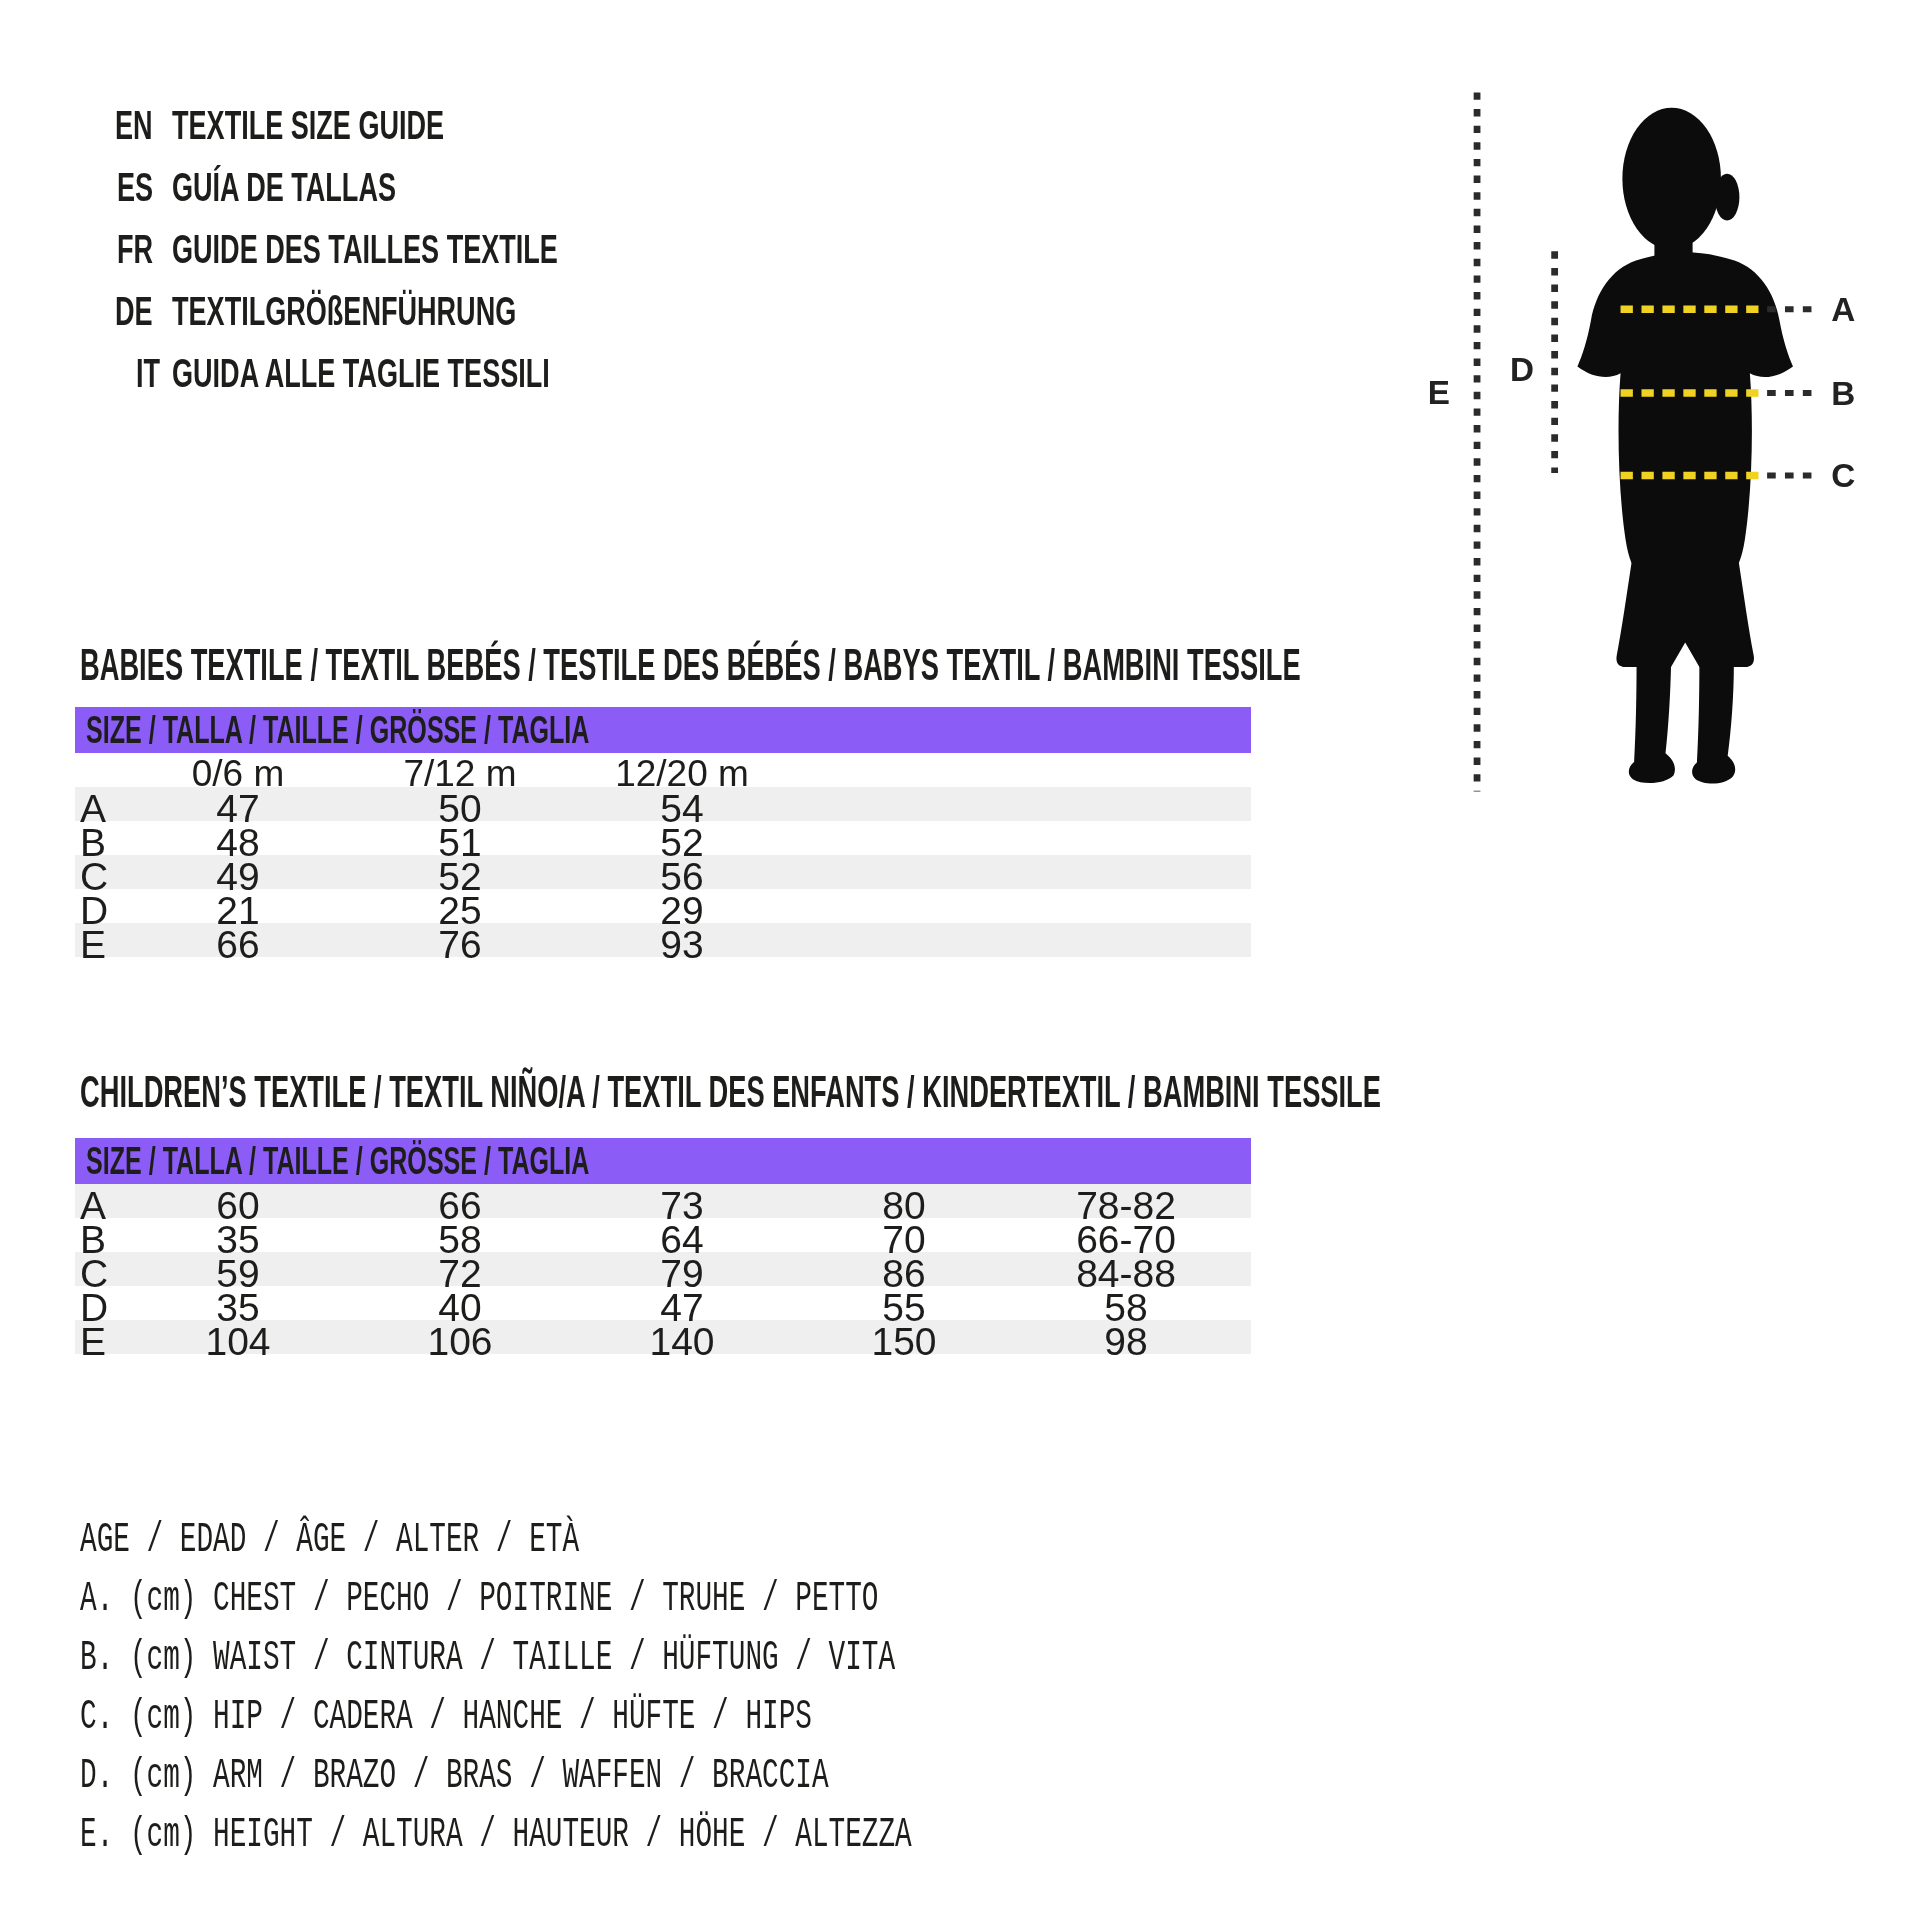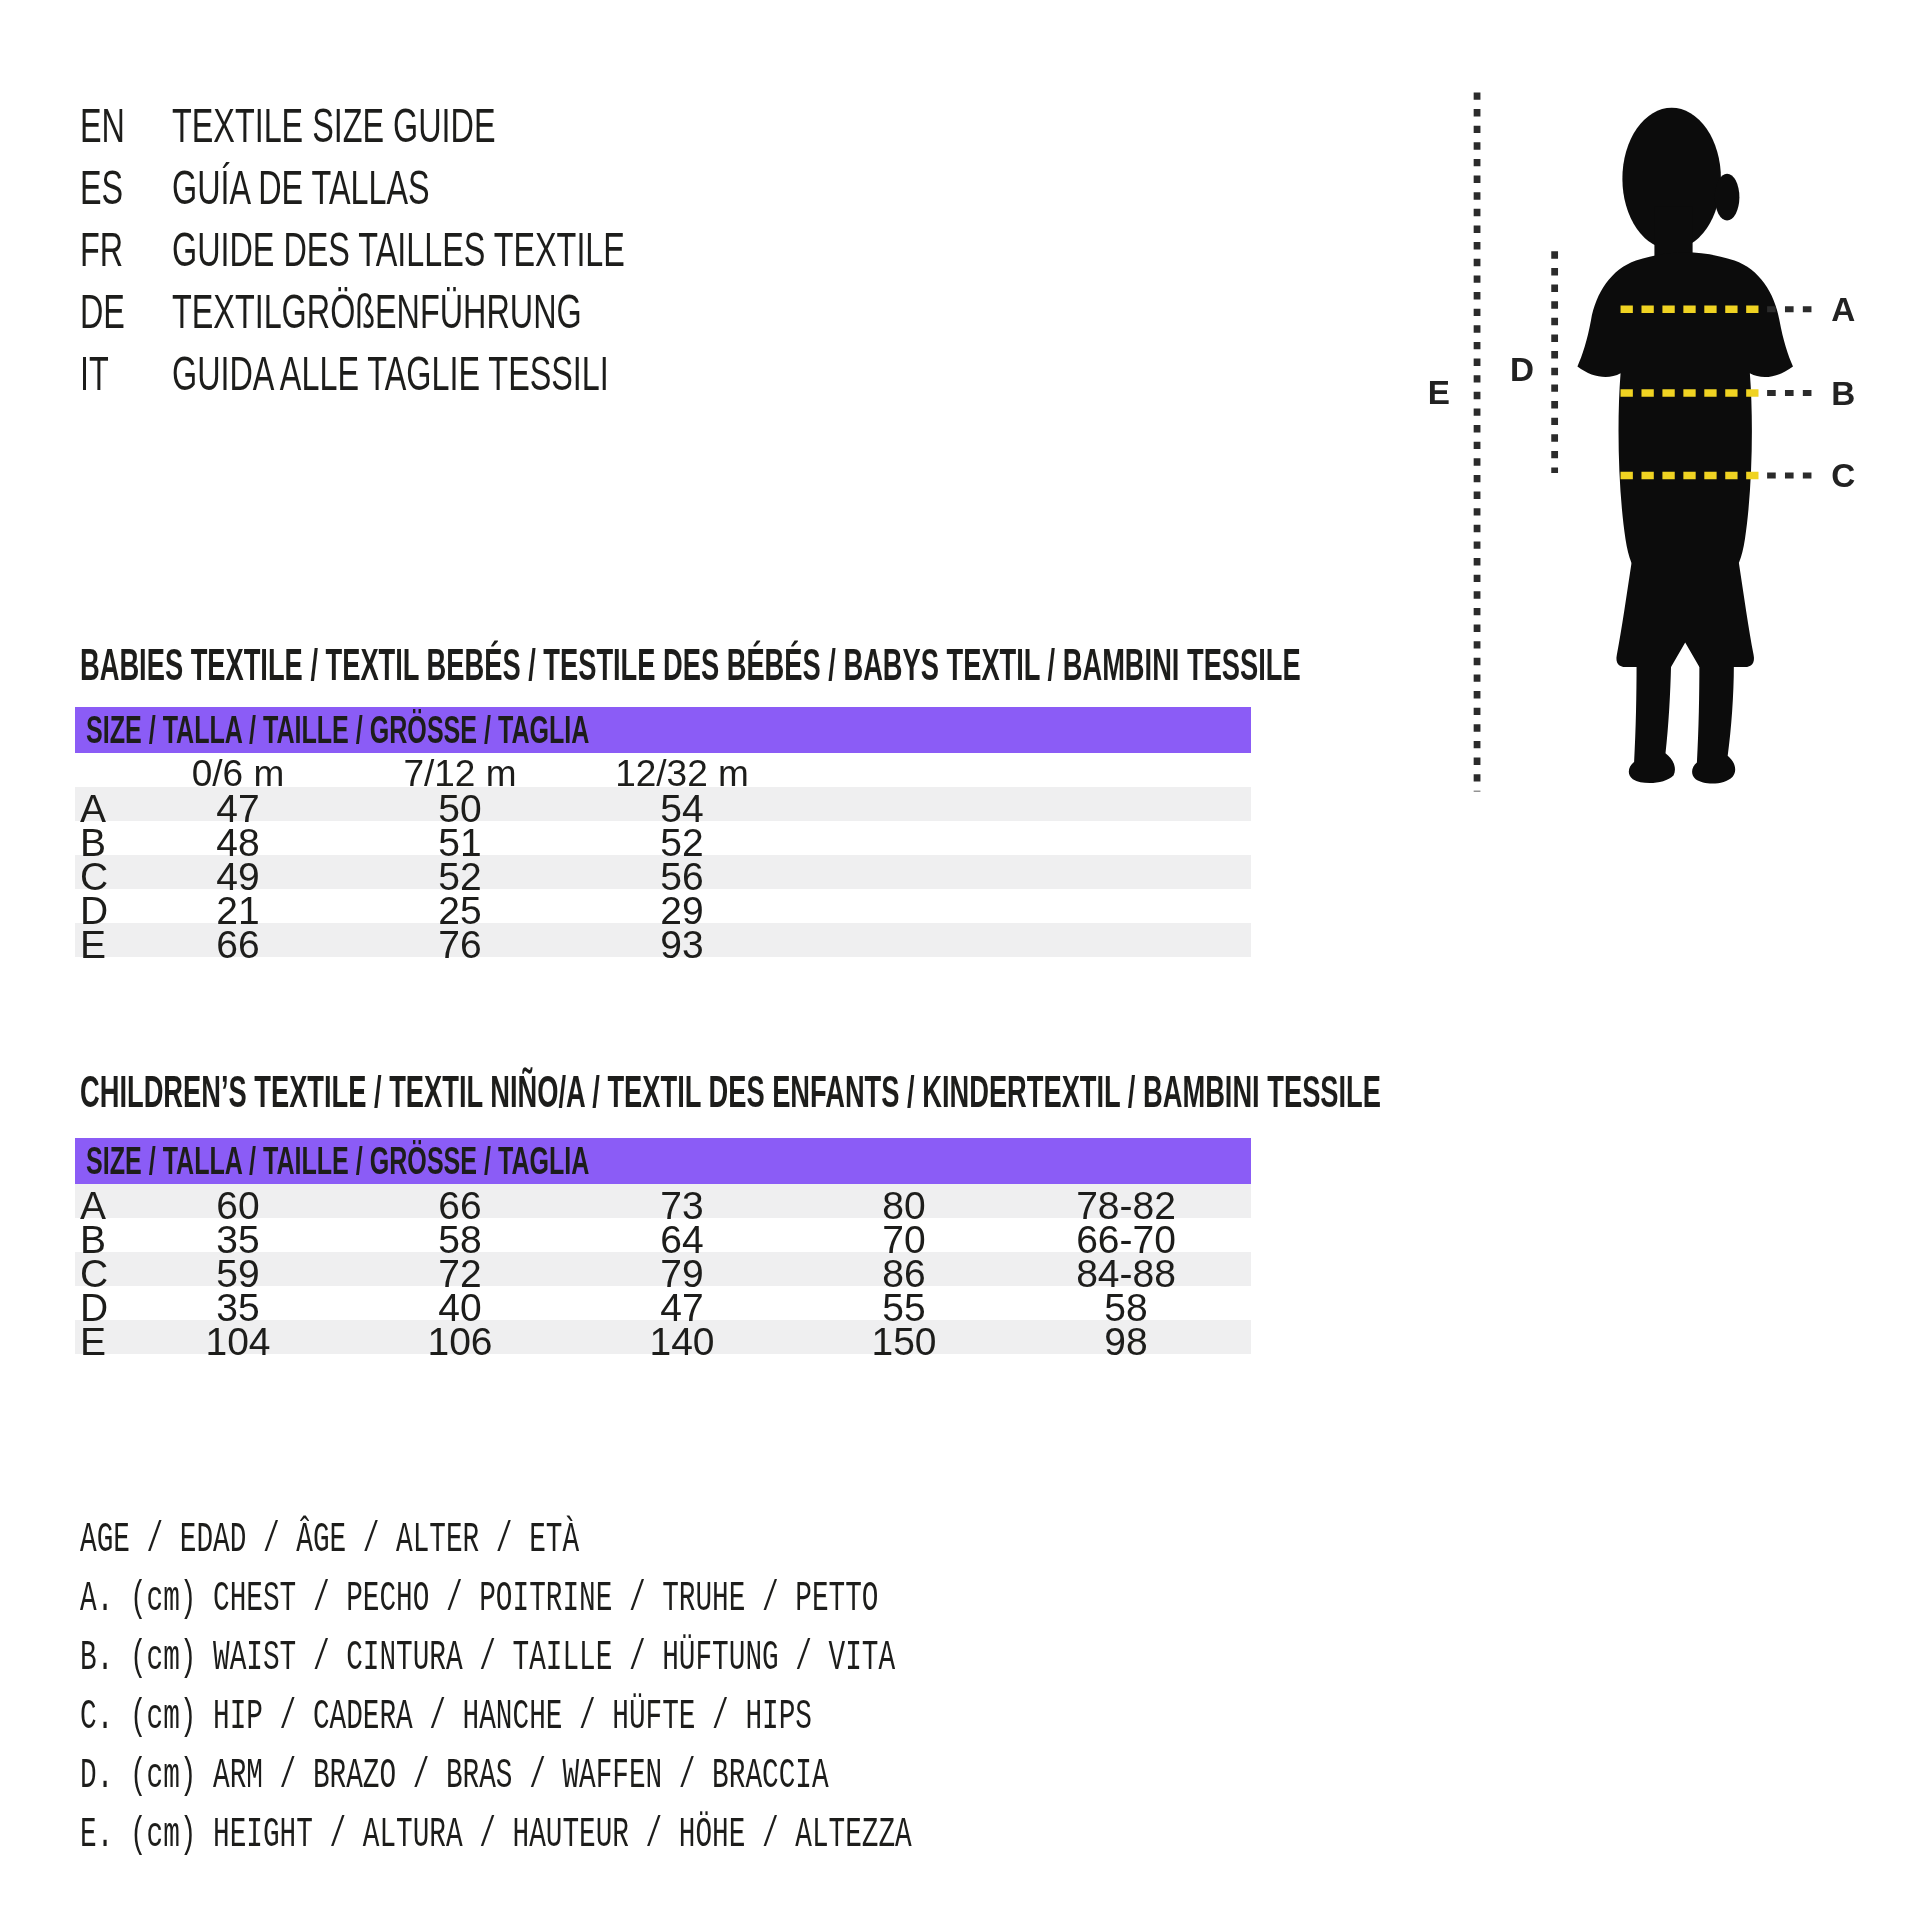--- a/index.html
+++ b/index.html
@@ -6,21 +6,21 @@
   body{
     width:1926px;height:1926px;position:relative;overflow:hidden;
     background:#ffffff;color:#1d1d1b;
     font-family:"Liberation Sans",sans-serif;
   }
   .cond{display:inline-block;transform:scaleX(0.66);transform-origin:0 50%;white-space:nowrap;}
   .cond-tight{display:inline-block;transform:scaleX(0.62);transform-origin:0 50%;white-space:nowrap;}
 
   
   .lang-block{position:absolute;left:80px;top:94px;}
-  .lang-row{height:62px;display:flex;align-items:center;font-size:49px;font-weight:400;}
+  .lang-row{height:62px;display:flex;align-items:center;font-size:41px;font-weight:700;text-align:right;}
   .lang-code{width:92px;flex:0 0 92px;}
 
   
   .section-heading{position:absolute;left:80px;height:47px;display:flex;align-items:center;
     font-size:44px;font-weight:700;}
   #babies-heading{top:641px;}
   #children-heading{top:1068px;}
 
   
   .size-table{position:absolute;left:75px;width:1176px;}
@@ -121,21 +121,21 @@
 </div>
 
 <div class="size-table" id="babies-table">
   <div class="size-header-bar">
     <span class="cond">SIZE / TALLA / TAILLE / GRÖSSE / TAGLIA</span>
   </div>
   <div class="t-row cols-3 col-head">
     <span class="row-label"></span>
     <span class="cell">0/6 m</span>
     <span class="cell">7/12 m</span>
-    <span class="cell">12/32 m</span>
+    <span class="cell">12/20 m</span>
   </div>
   <div class="t-row cols-3 striped">
     <span class="row-label">A</span>
     <span class="cell">47</span>
     <span class="cell">50</span>
     <span class="cell">54</span>
   </div>
   <div class="t-row cols-3">
     <span class="row-label">B</span>
     <span class="cell">48</span>

